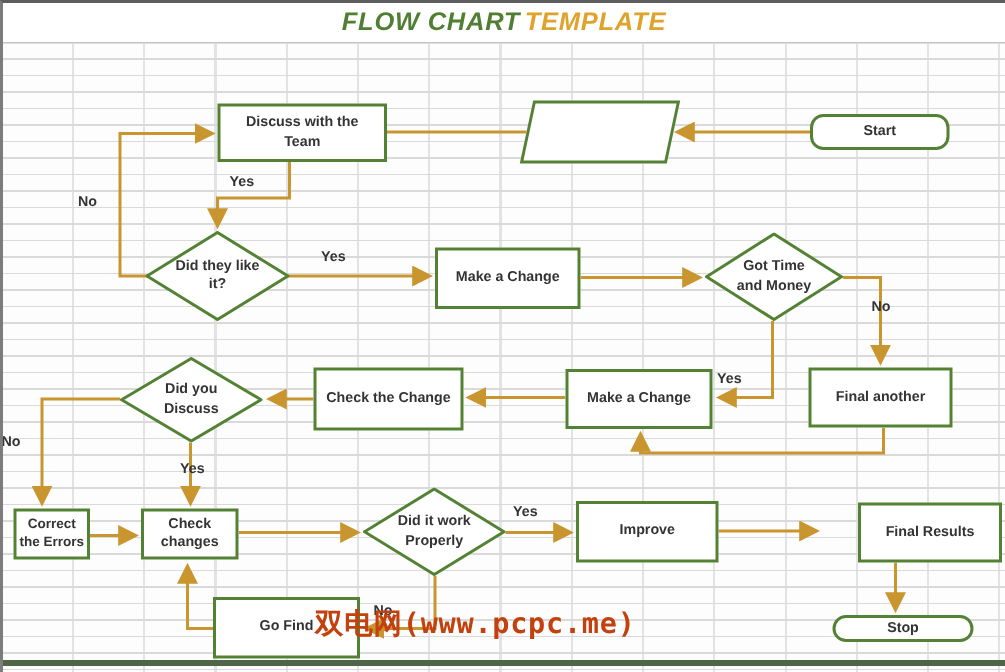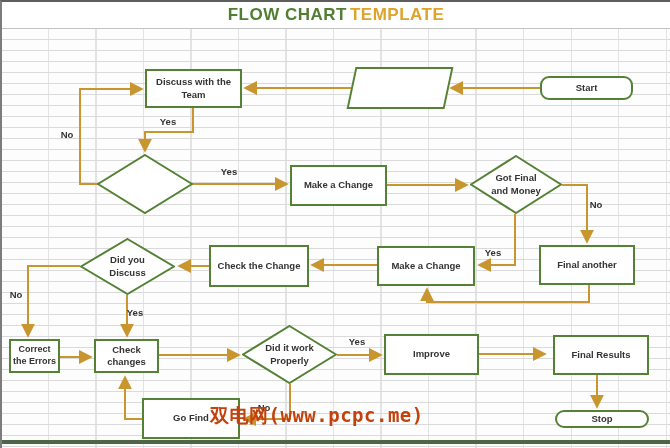--- a/index.html
+++ b/index.html
@@ -5,21 +5,21 @@
   html,body{margin:0;padding:0;background:#fff;}
   .stage{
     position:relative;width:670px;height:448px;overflow:hidden;background:#fdfdfd;
     font-family:"Liberation Sans",sans-serif;box-sizing:border-box;
     border-top:2px solid #5e5e5e;border-left:2px solid #7c7c7c;
   }
   
   .title-row{
     position:absolute;left:0;top:0;width:100%;height:26px;background:#fff;
     border-bottom:1px solid #c3c3c3;display:flex;align-items:center;justify-content:center;
-    font-size:17px;font-weight:bold;letter-spacing:.5px;
+    font-size:17px;font-weight:bold;letter-spacing:.5px;font-style:italic;
   }
   .title-green{color:var(--title-green);}
   .title-orange{color:var(--title-orange);margin-left:3px;}
   
   .grid{
     position:absolute;left:0;top:27px;right:0;bottom:0;
     background-image:
       repeating-linear-gradient(to bottom,transparent 0,transparent 10px,var(--grid-h) 10px,var(--grid-h) 11px),
       repeating-linear-gradient(to right,transparent 0,transparent 46px,var(--grid-v) 46px,var(--grid-v) 47.5px);
   }
@@ -36,21 +36,21 @@
   .decision,.io{background:transparent;border:none;}
   .decision svg{position:absolute;left:0;top:0;}
   .decision polygon{fill:#fff;stroke:var(--shape-border);stroke-width:2;}
   .io .skew{position:absolute;left:0;top:0;right:0;bottom:0;background:#fff;border:2px solid var(--shape-border);transform:skewX(-12deg);box-sizing:border-box;}
   .nlabel{
     position:relative;z-index:3;font-size:9.5px;font-weight:600;color:var(--node-text);
     text-align:center;line-height:1.3;
   }
   
   .elabel{
-    position:absolute;z-index:2;width:30px;text-align:center;
+    position:absolute;z-index:2;width:30px;
     font-size:9.5px;font-weight:bold;color:var(--node-text);
   }
   .watermark{
     position:absolute;z-index:4;left:208px;top:401px;
     font-family:"DejaVu Sans Mono",monospace;font-size:19px;font-weight:bold;
     color:#c2410c;letter-spacing:.5px;white-space:nowrap;
   }
 </style>
 </head>
 <body>
@@ -94,39 +94,40 @@
   </svg>
 
   <div class="node terminator" style="left:538px;top:74px;width:93px;height:24px">
     <span class="nlabel" style="max-width:80px">Start</span>
   </div>
 
   <div class="node io" style="left:349px;top:65px;width:98px;height:42px">
     <div class="skew"></div>
   </div>
 
-  <div class="node process" style="left:143px;top:67px;width:97px;height:39px">
+  <div class="node process" style="left:143px;top:67px;width:113px;height:39px">
     <span class="nlabel" style="max-width:82px">Discuss with the Team</span>
   </div>
 
   <div class="node decision" style="left:95px;top:152px;width:96px;height:60px">
     <svg width="96" height="60">
         <polygon points="48,1 95,30 48,59 1,30"></polygon>
       </svg>
+    <span class="nlabel" style="max-width:62px">Did they like it?</span>
   </div>
 
   <div class="node process" style="left:288px;top:163px;width:97px;height:41px">
     <span class="nlabel" style="max-width:90px">Make a Change</span>
   </div>
 
   <div class="node decision" style="left:468px;top:153px;width:92px;height:59px">
     <svg width="92" height="59">
         <polygon points="46,1 91,29.5 46,58 1,29.5"></polygon>
       </svg>
-    <span class="nlabel" style="max-width:54px">Got Final and Money</span>
+    <span class="nlabel" style="max-width:54px">Got Time and Money</span>
   </div>
 
   <div class="node process" style="left:537px;top:243px;width:96px;height:40px">
     <span class="nlabel" style="max-width:90px">Final another</span>
   </div>
 
   <div class="node process" style="left:375px;top:244px;width:98px;height:40px">
     <span class="nlabel" style="max-width:90px">Make a Change</span>
   </div>
 
@@ -153,21 +154,21 @@
     <svg width="95" height="59">
         <polygon points="47.5,1 94,29.5 47.5,58 1,29.5"></polygon>
       </svg>
     <span class="nlabel" style="max-width:64px">Did it work Properly</span>
   </div>
 
   <div class="node process" style="left:382px;top:332px;width:95px;height:41px">
     <span class="nlabel" style="max-width:90px">Improve</span>
   </div>
 
-  <div class="node process" style="left:551px;top:333px;width:96px;height:40px">
+  <div class="node process" style="left:570px;top:333px;width:96px;height:40px">
     <span class="nlabel" style="max-width:90px">Final Results</span>
   </div>
 
   <div class="node process" style="left:140px;top:396px;width:98px;height:41px">
     <span class="nlabel" style="max-width:90px">Go Find</span>
   </div>
 
   <div class="node terminator" style="left:553px;top:408px;width:94px;height:18px">
     <span class="nlabel" style="max-width:80px">Stop</span>
   </div>

